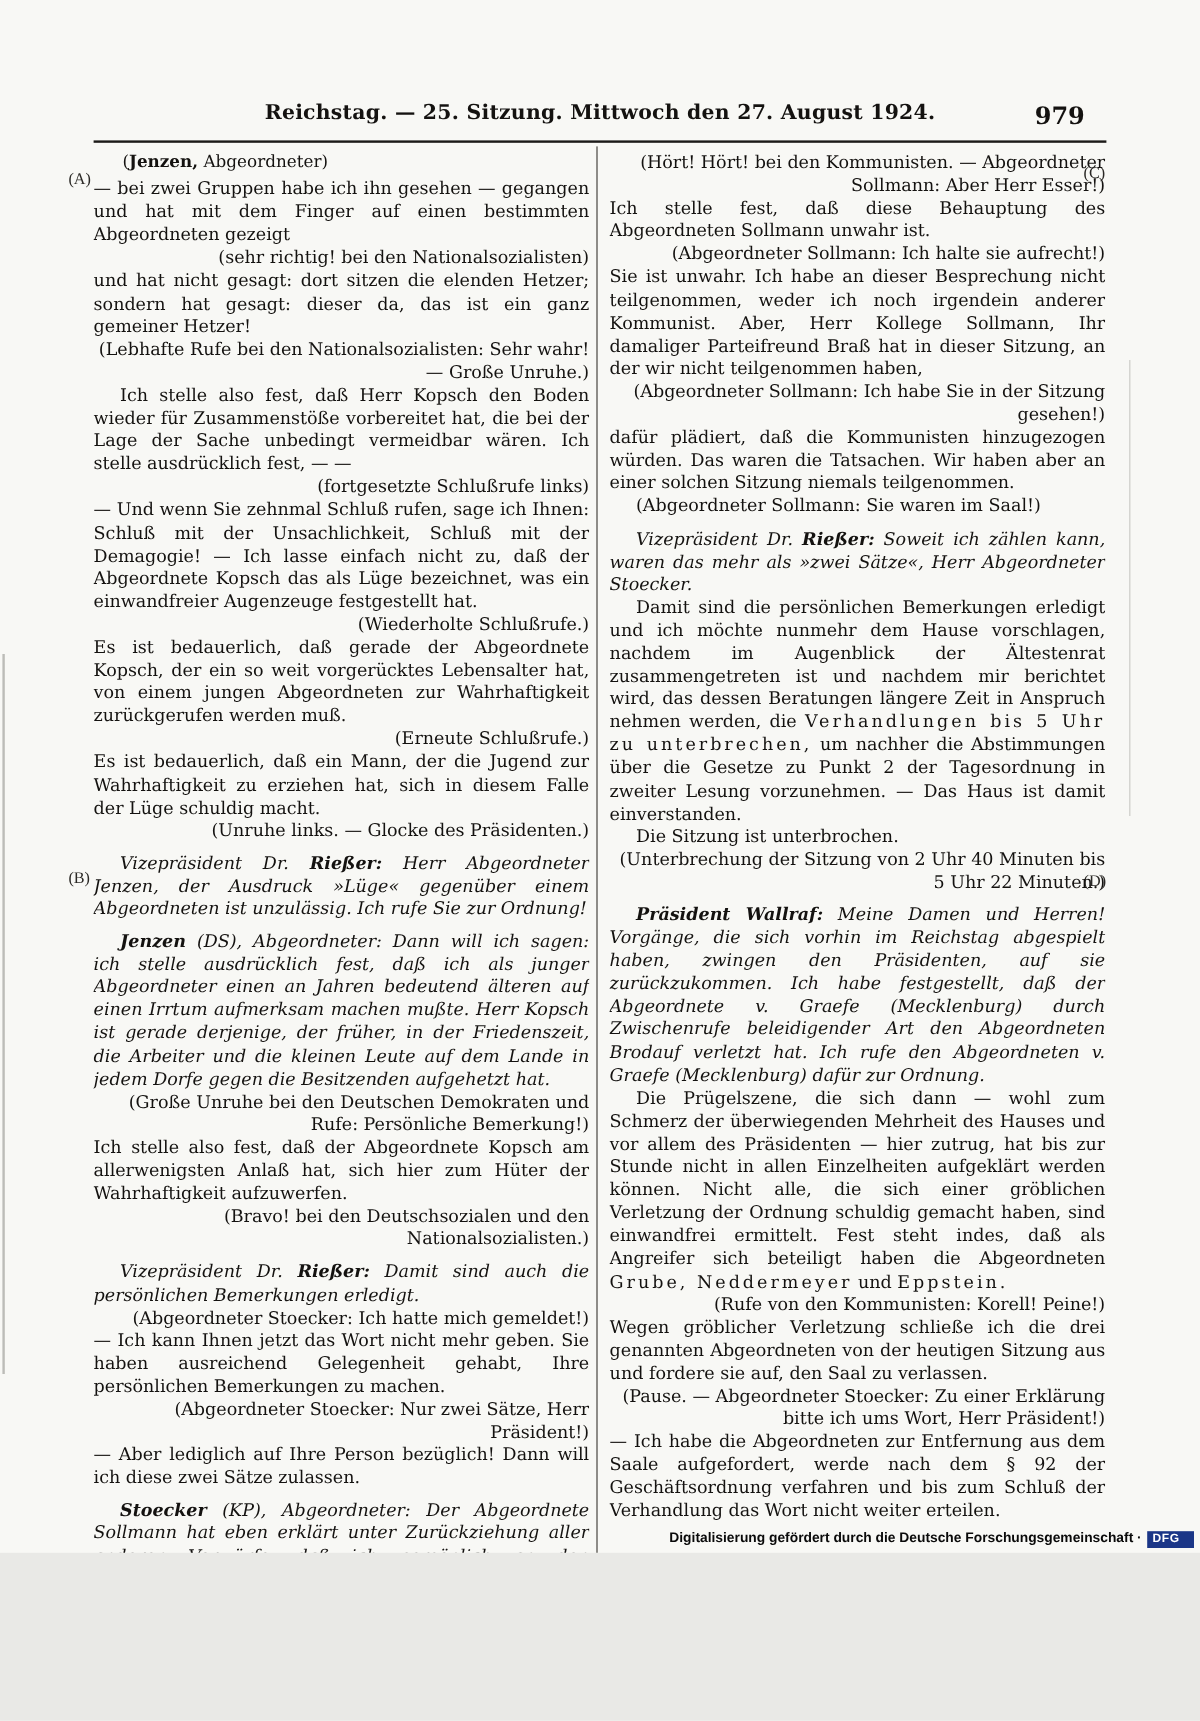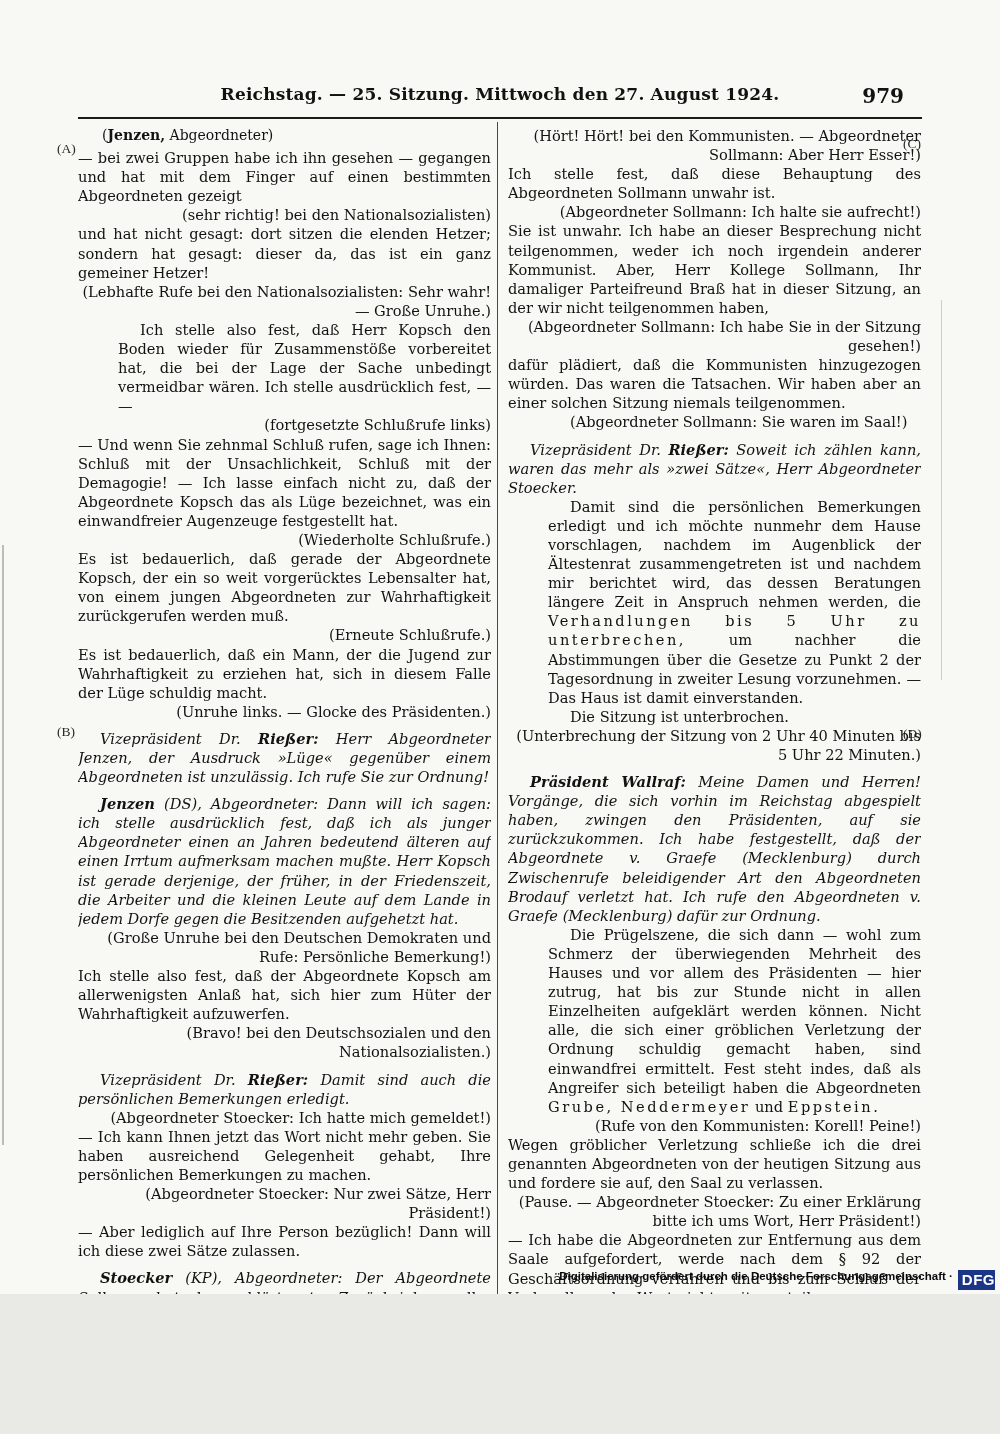--- a/index.html
+++ b/index.html
@@ -33,21 +33,21 @@
     position:absolute; top:126px; width:413px;
     font-size:14.6px; line-height:19.1px;
     text-align:justify;
     overflow:hidden; max-height:1212px;
   }
   .col-left  { left:78px; }
   .col-right { left:508px; }
   .para { margin:0; }
   .para.center { text-align:right; }
   .para.speech { text-indent:22px; margin-top:8px;font-style:italic; }
-  .para.body-indent { text-indent:22px;margin-left:40px; }
+  .para.body-indent { text-indent:22px; }
   .para.note-head { text-align:left; text-indent:24px; margin-bottom:3px; font-size:14px; }
   .b { font-weight:bold; }
   .sp { letter-spacing:2.5px; }
   
   .marker {
     position:absolute; font-family:"Liberation Serif",serif;
     font-size:13.5px; color:#2a2825;
   }
   .marker-a { left:57px;  top:141px; }
   .marker-b { left:57px;  top:724px; }
@@ -55,23 +55,23 @@
   .marker-d { left:903px; top:726px; }
   
   .footer {
     position:absolute; right:5px; bottom:4px;
     display:flex; gap:5px;
     font-family:"Liberation Sans","DejaVu Sans",sans-serif;
     font-size:11.5px; font-weight:bold; color:#0a0a0a;
   }
   .dfg-logo {
     display:inline-block;
-    padding:1px 0 2px 4px;
+    padding:1px 12px 2px 4px;
     color:#ffffff;
-    font-size:15px; font-weight:bold; letter-spacing:.5px;
+    font-size:10px; font-weight:bold; letter-spacing:.5px;
   }
 </style>
 </head>
 <body>
 
 <div class="page">
 
   <div class="header">
     <div class="title">Reichstag. — 25. Sitzung. Mittwoch den 27. August 1924.</div>
     <div class="pagenum">979</div>

